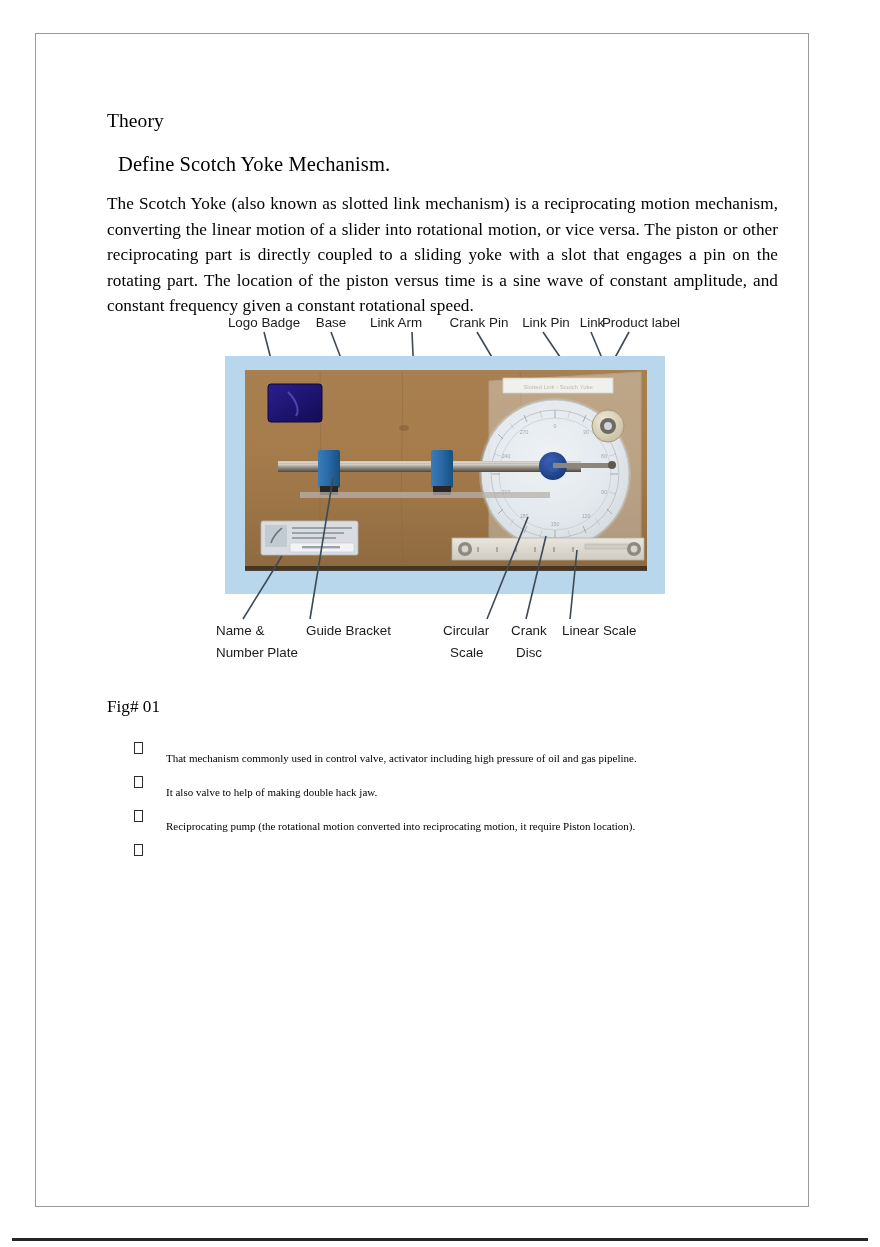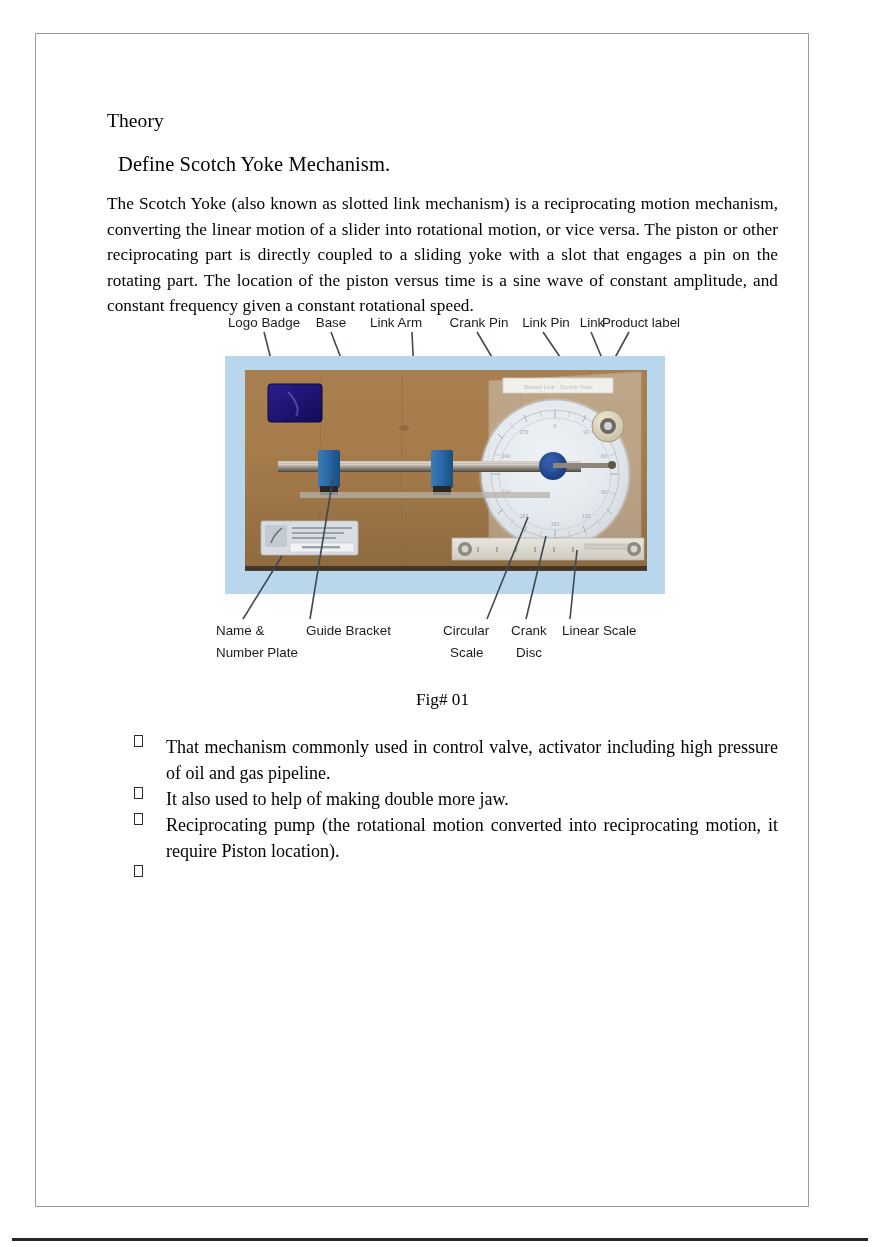--- a/index.html
+++ b/index.html
@@ -61,43 +61,42 @@
 
   .body-par {
     font-size: 17.2px;
     line-height: 25.6px;
     text-align: justify;
     margin-top: 14px;
     letter-spacing: 0.05px;
   }
 
   .fig-caption {
-    text-align: center;
     font-size: 17.2px;
-    margin-top: 4px;
+    margin-top: 11px;
   }
 
   .section-heading-2 {
     font-size: 20.5px;
     line-height: 1.15;
     margin-top: 21px;
     letter-spacing: 0.1px;
   }
 
   
   .bullets {
     margin-top: 24px;
     padding: 0;
     list-style: none;
   }
   .bullet-item {
     position: relative;
     padding-left: 59px;
-    font-size: 18px;
-    line-height: 26px;
+    font-size: 11px;
+    line-height: 34px;
     text-align: justify;
     margin-bottom: 0px;
   }
   .bullet-marker {
     position: absolute;
     left: 27px;
     top: 1px;
     width: 9px;
     height: 12px;
     border: 1px solid #2c2c2c;
@@ -362,21 +361,21 @@
   <div class="fig-caption">Fig# 01</div>
 
 
   <ul class="bullets">
     <li class="bullet-item">
       <span class="bullet-marker"></span>
       <span>That mechanism commonly used in control valve, activator including high pressure of oil and gas pipeline.</span>
     </li>
     <li class="bullet-item">
       <span class="bullet-marker"></span>
-      <span>It also used to help of making double more jaw.</span>
+      <span>It also valve to help of making double hack jaw.</span>
     </li>
     <li class="bullet-item">
       <span class="bullet-marker"></span>
       <span>Reciprocating pump (the rotational motion converted into reciprocating motion, it require Piston location).</span>
     </li>
     <li class="bullet-item">
       <span class="bullet-marker"></span>
     </li>
   </ul>
 

